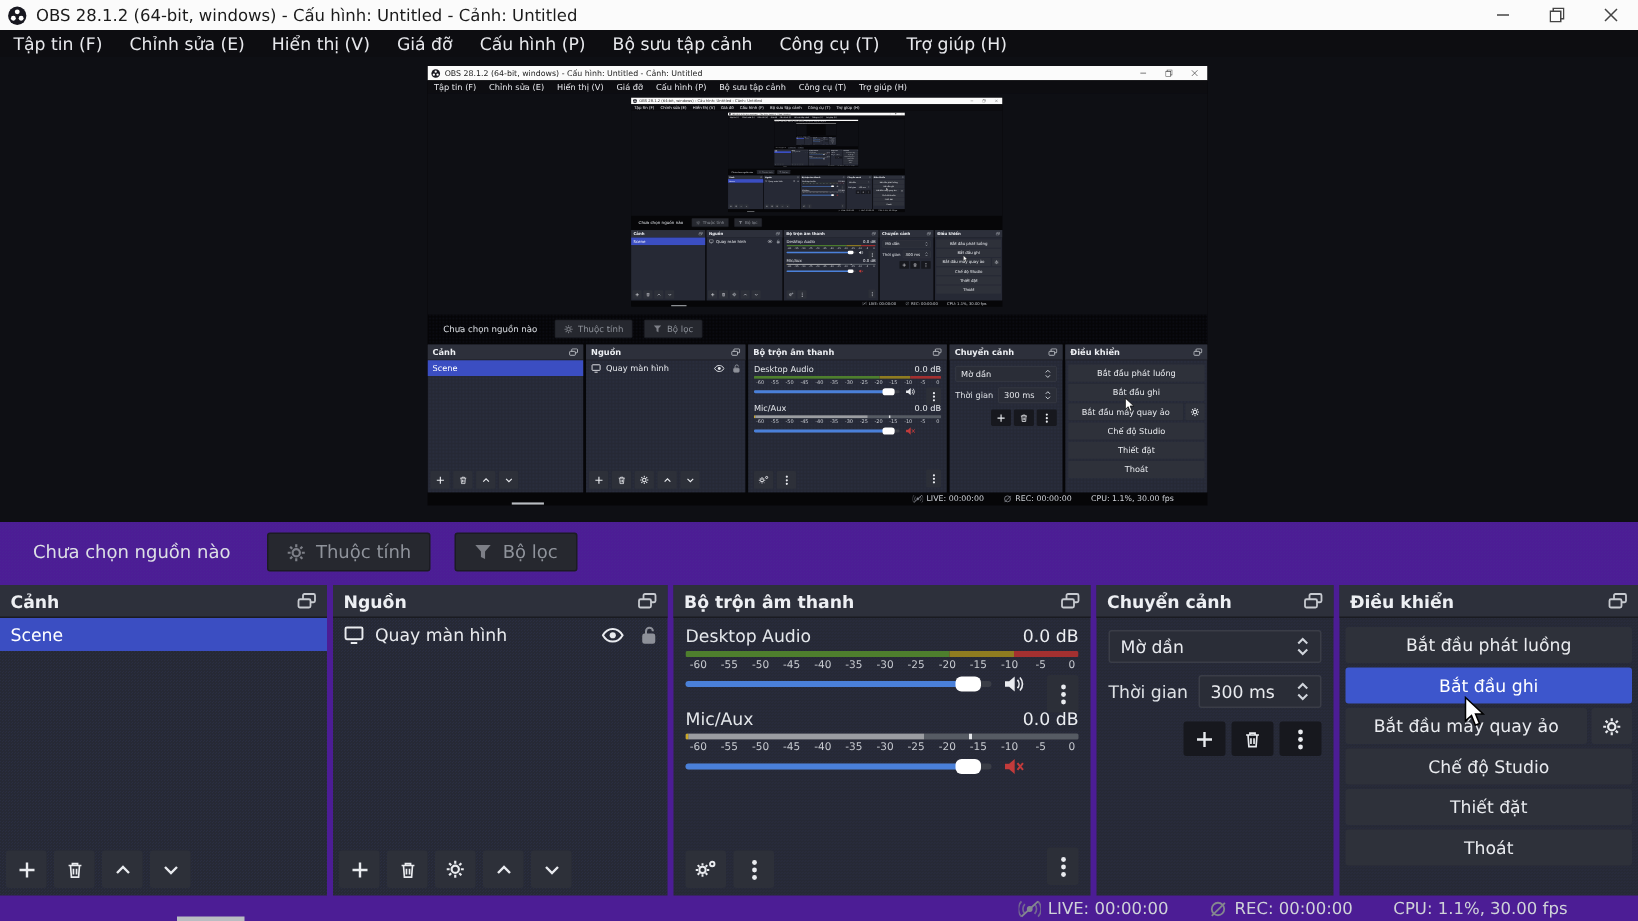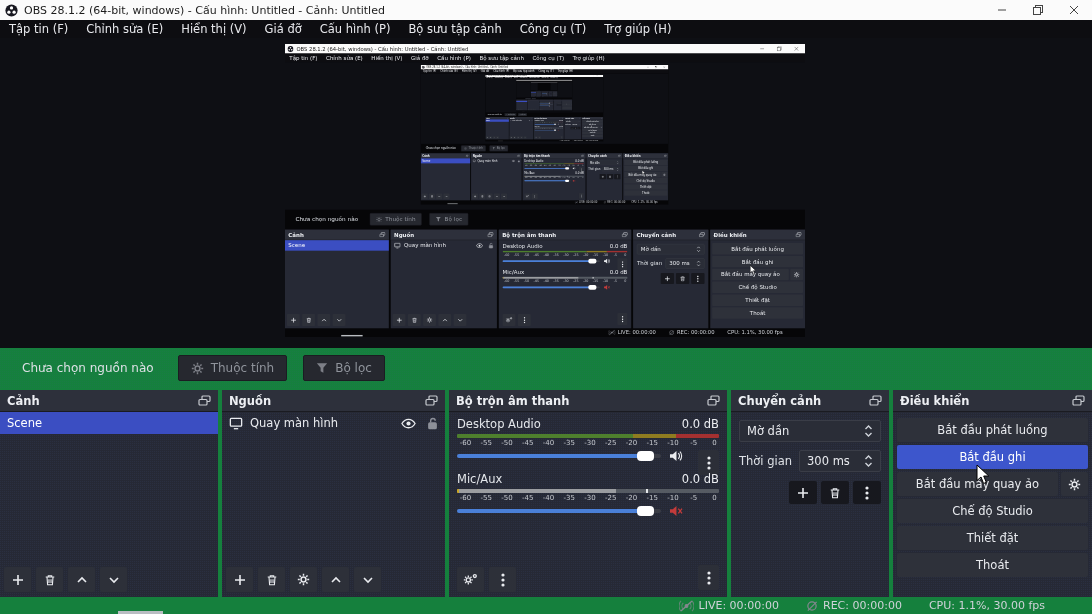--- a/index.html
+++ b/index.html
@@ -1,19 +1,19 @@
 <!DOCTYPE html>
 <html><head>
 <meta charset="utf-8">
 <style>
   * { margin:0; padding:0; box-sizing:border-box; }
   html,body { background:#15161c; }
   #app {
     position:relative; width:1092px; height:614px; overflow:hidden;
-    background:#15803d; font-family:"DejaVu Sans","Liberation Sans",sans-serif;
+    background:#4c1d95; font-family:"DejaVu Sans","Liberation Sans",sans-serif;
     color:#e8eaee; user-select:none;
   }
   .screen { position:absolute; left:0; top:0; width:1092px; height:614px; }
 
   
   .titlebar { position:absolute; top:0; left:0; right:0; height:20px; background:#fbfbfb; display:flex; align-items:center; }
   .obs-logo { width:13px; height:13px; margin-left:5px; flex:0 0 auto; }
   .title-text { margin-left:6px; font-size:11px; color:#1b1b1b; white-space:nowrap; }
   .win-controls { margin-left:auto; display:flex; height:100%; }
   .win-btn { width:36px; height:100%; display:flex; align-items:center; justify-content:center; }

